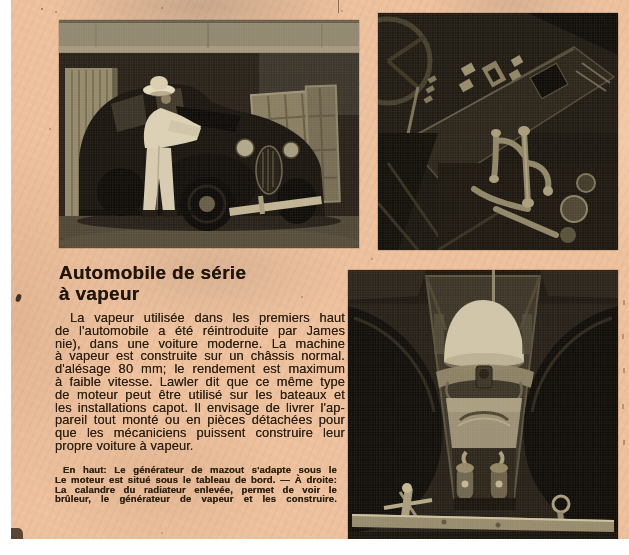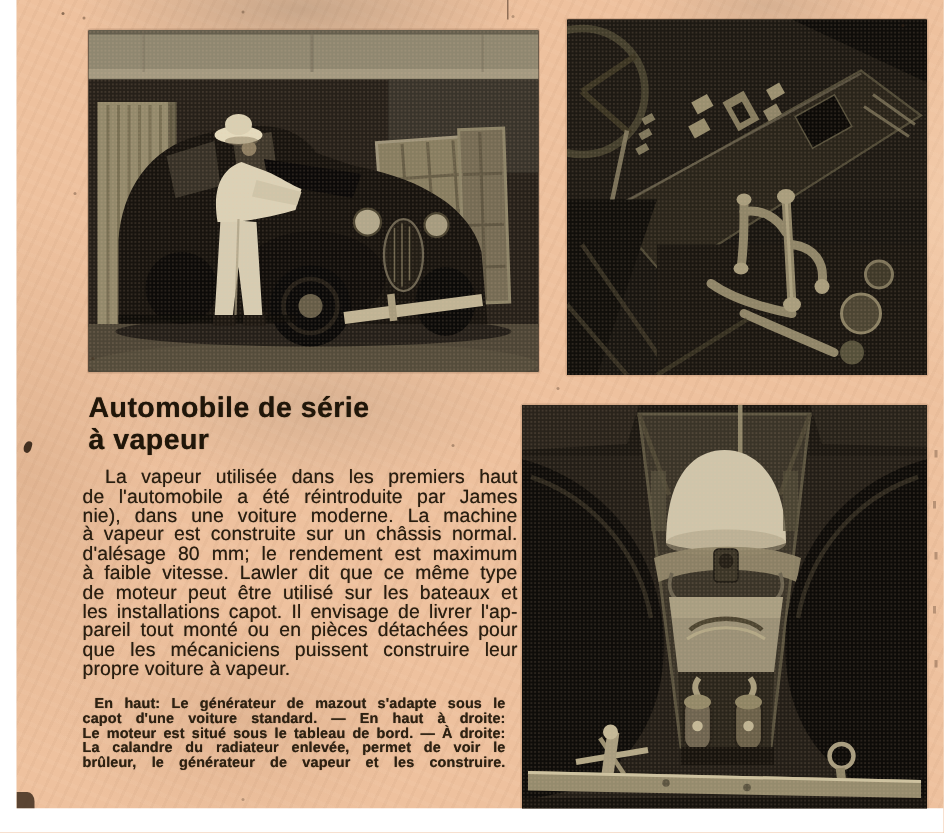--- a/index.html
+++ b/index.html
@@ -282,21 +282,20 @@
         <div>d'alésage 80 mm; le rendement est maximum</div>
         <div>à faible vitesse. Lawler dit que ce même type</div>
         <div>de moteur peut être utilisé sur les bateaux et</div>
         <div>les installations capot. Il envisage de livrer l'ap-</div>
         <div>pareil tout monté ou en pièces détachées pour</div>
         <div>que les mécaniciens puissent construire leur</div>
         <div>propre voiture à vapeur.</div>
       </div>
     <div class="caption">
         <div>En haut: Le générateur de mazout s'adapte sous le</div>
-        <div>capot d'une voiture standard. — En haut à droite:</div>
         <div>Le moteur est situé sous le tableau de bord. — À droite:</div>
         <div>La calandre du radiateur enlevée, permet de voir le</div>
         <div>brûleur, le générateur de vapeur et les construire.</div>
       </div>
   </div>
 
   <div class="artifact" id="rule-top"></div>
   <div class="artifact" id="mark-left"></div>
   <div class="artifact" id="blot-bottom-left"></div>
   <div class="artifact" id="dash-bl-1"></div>

